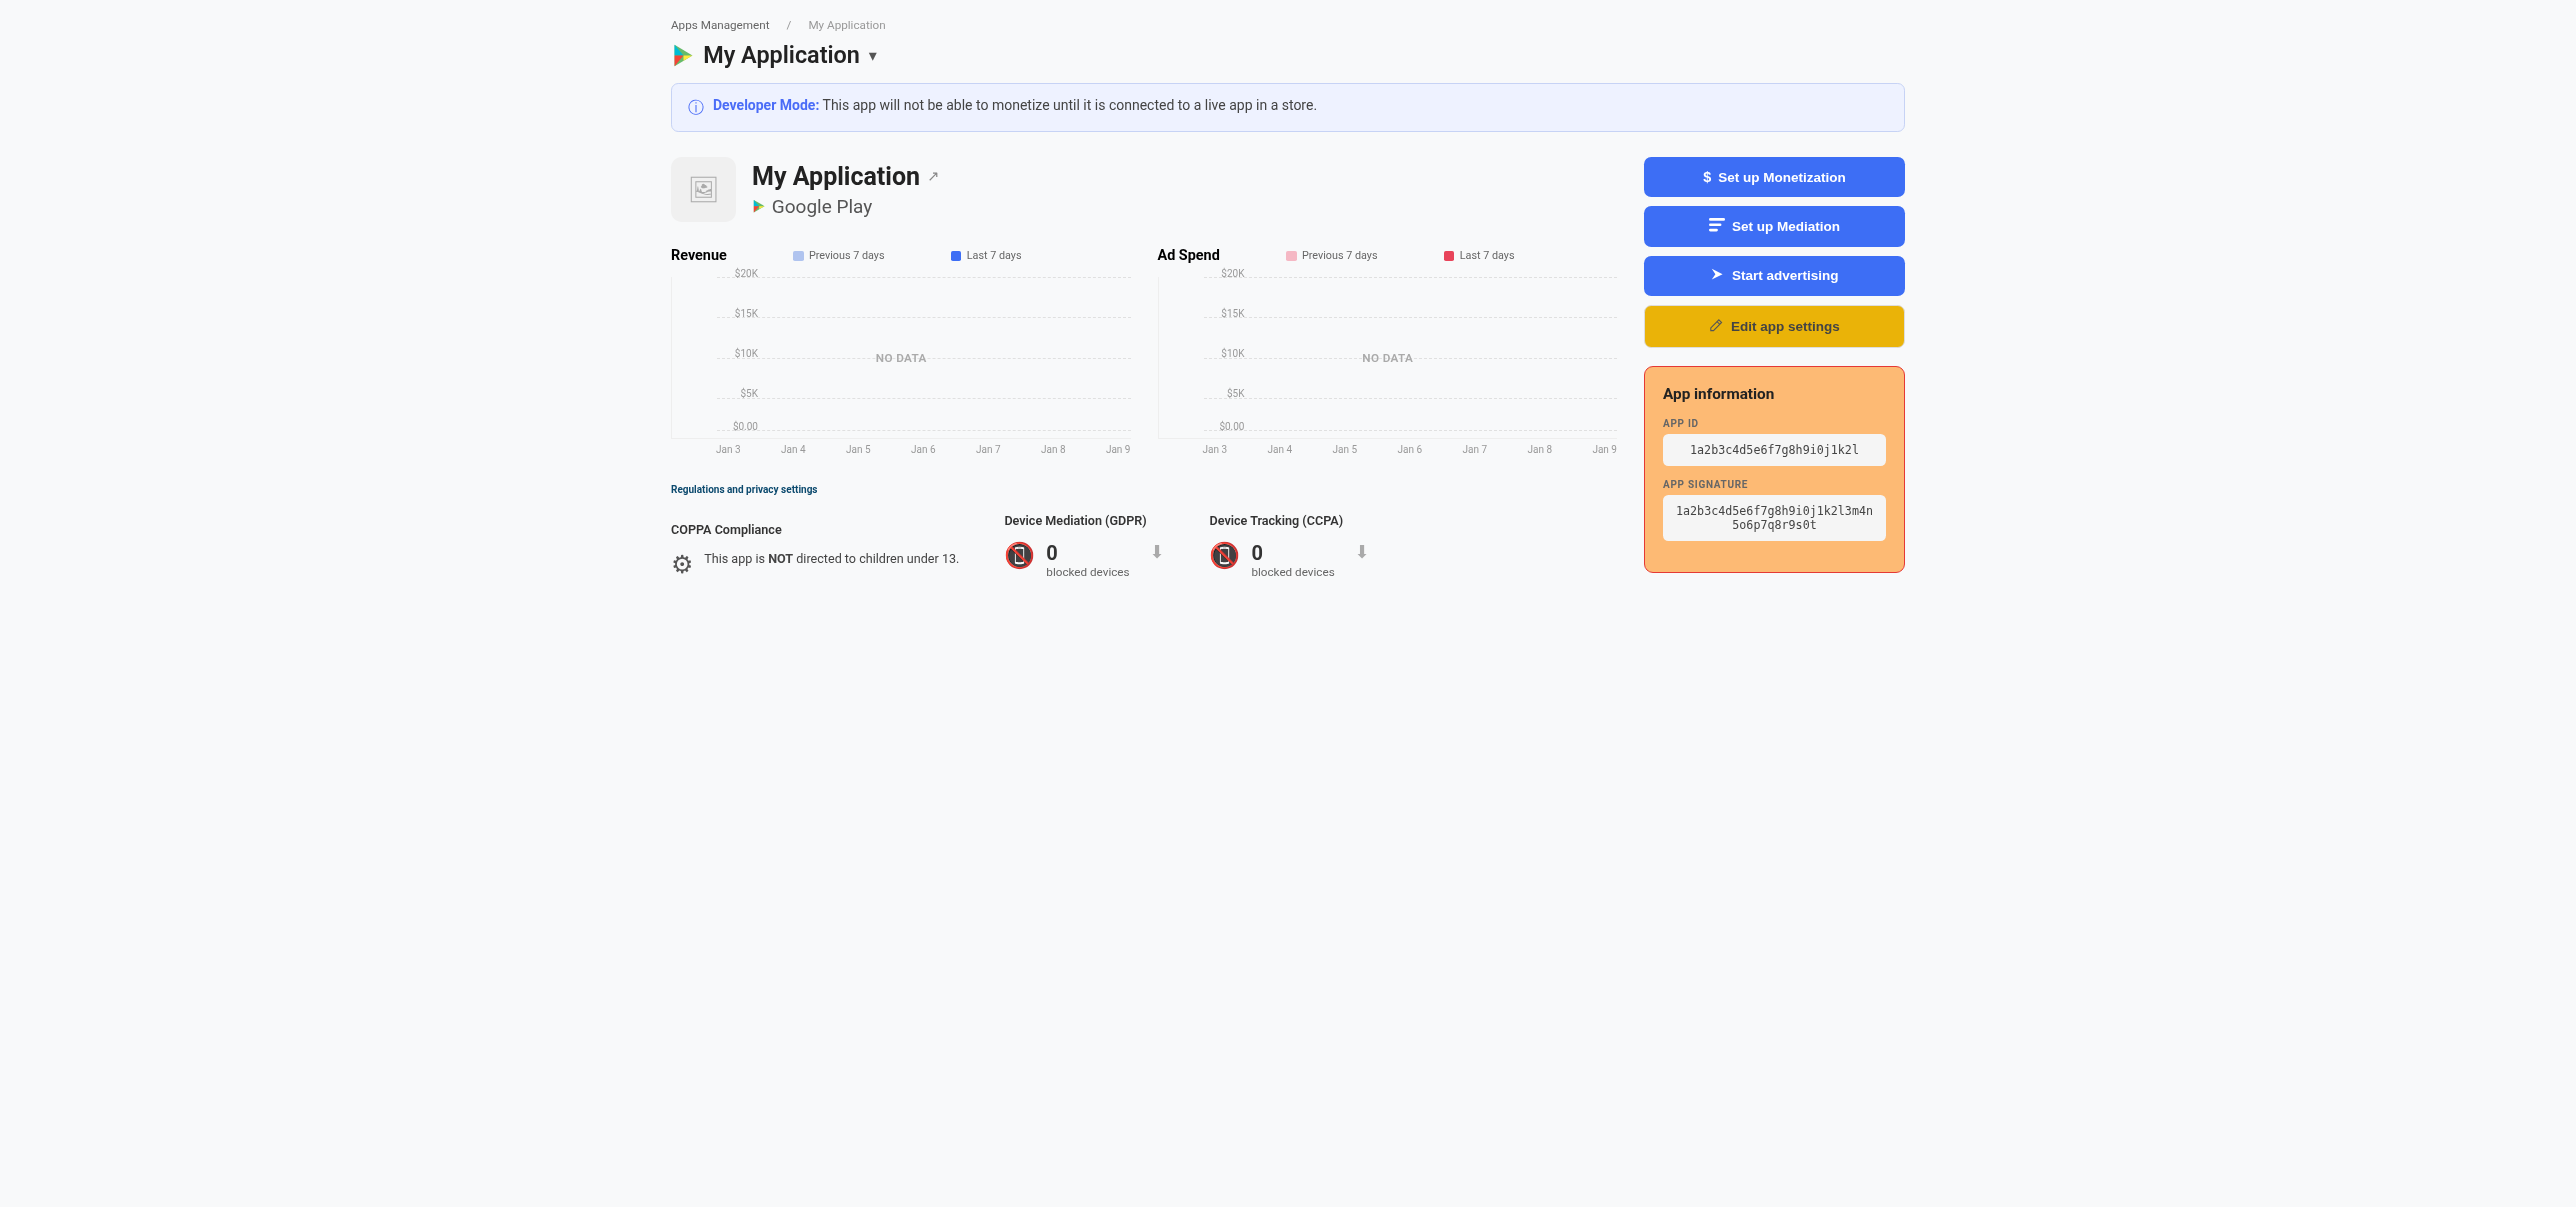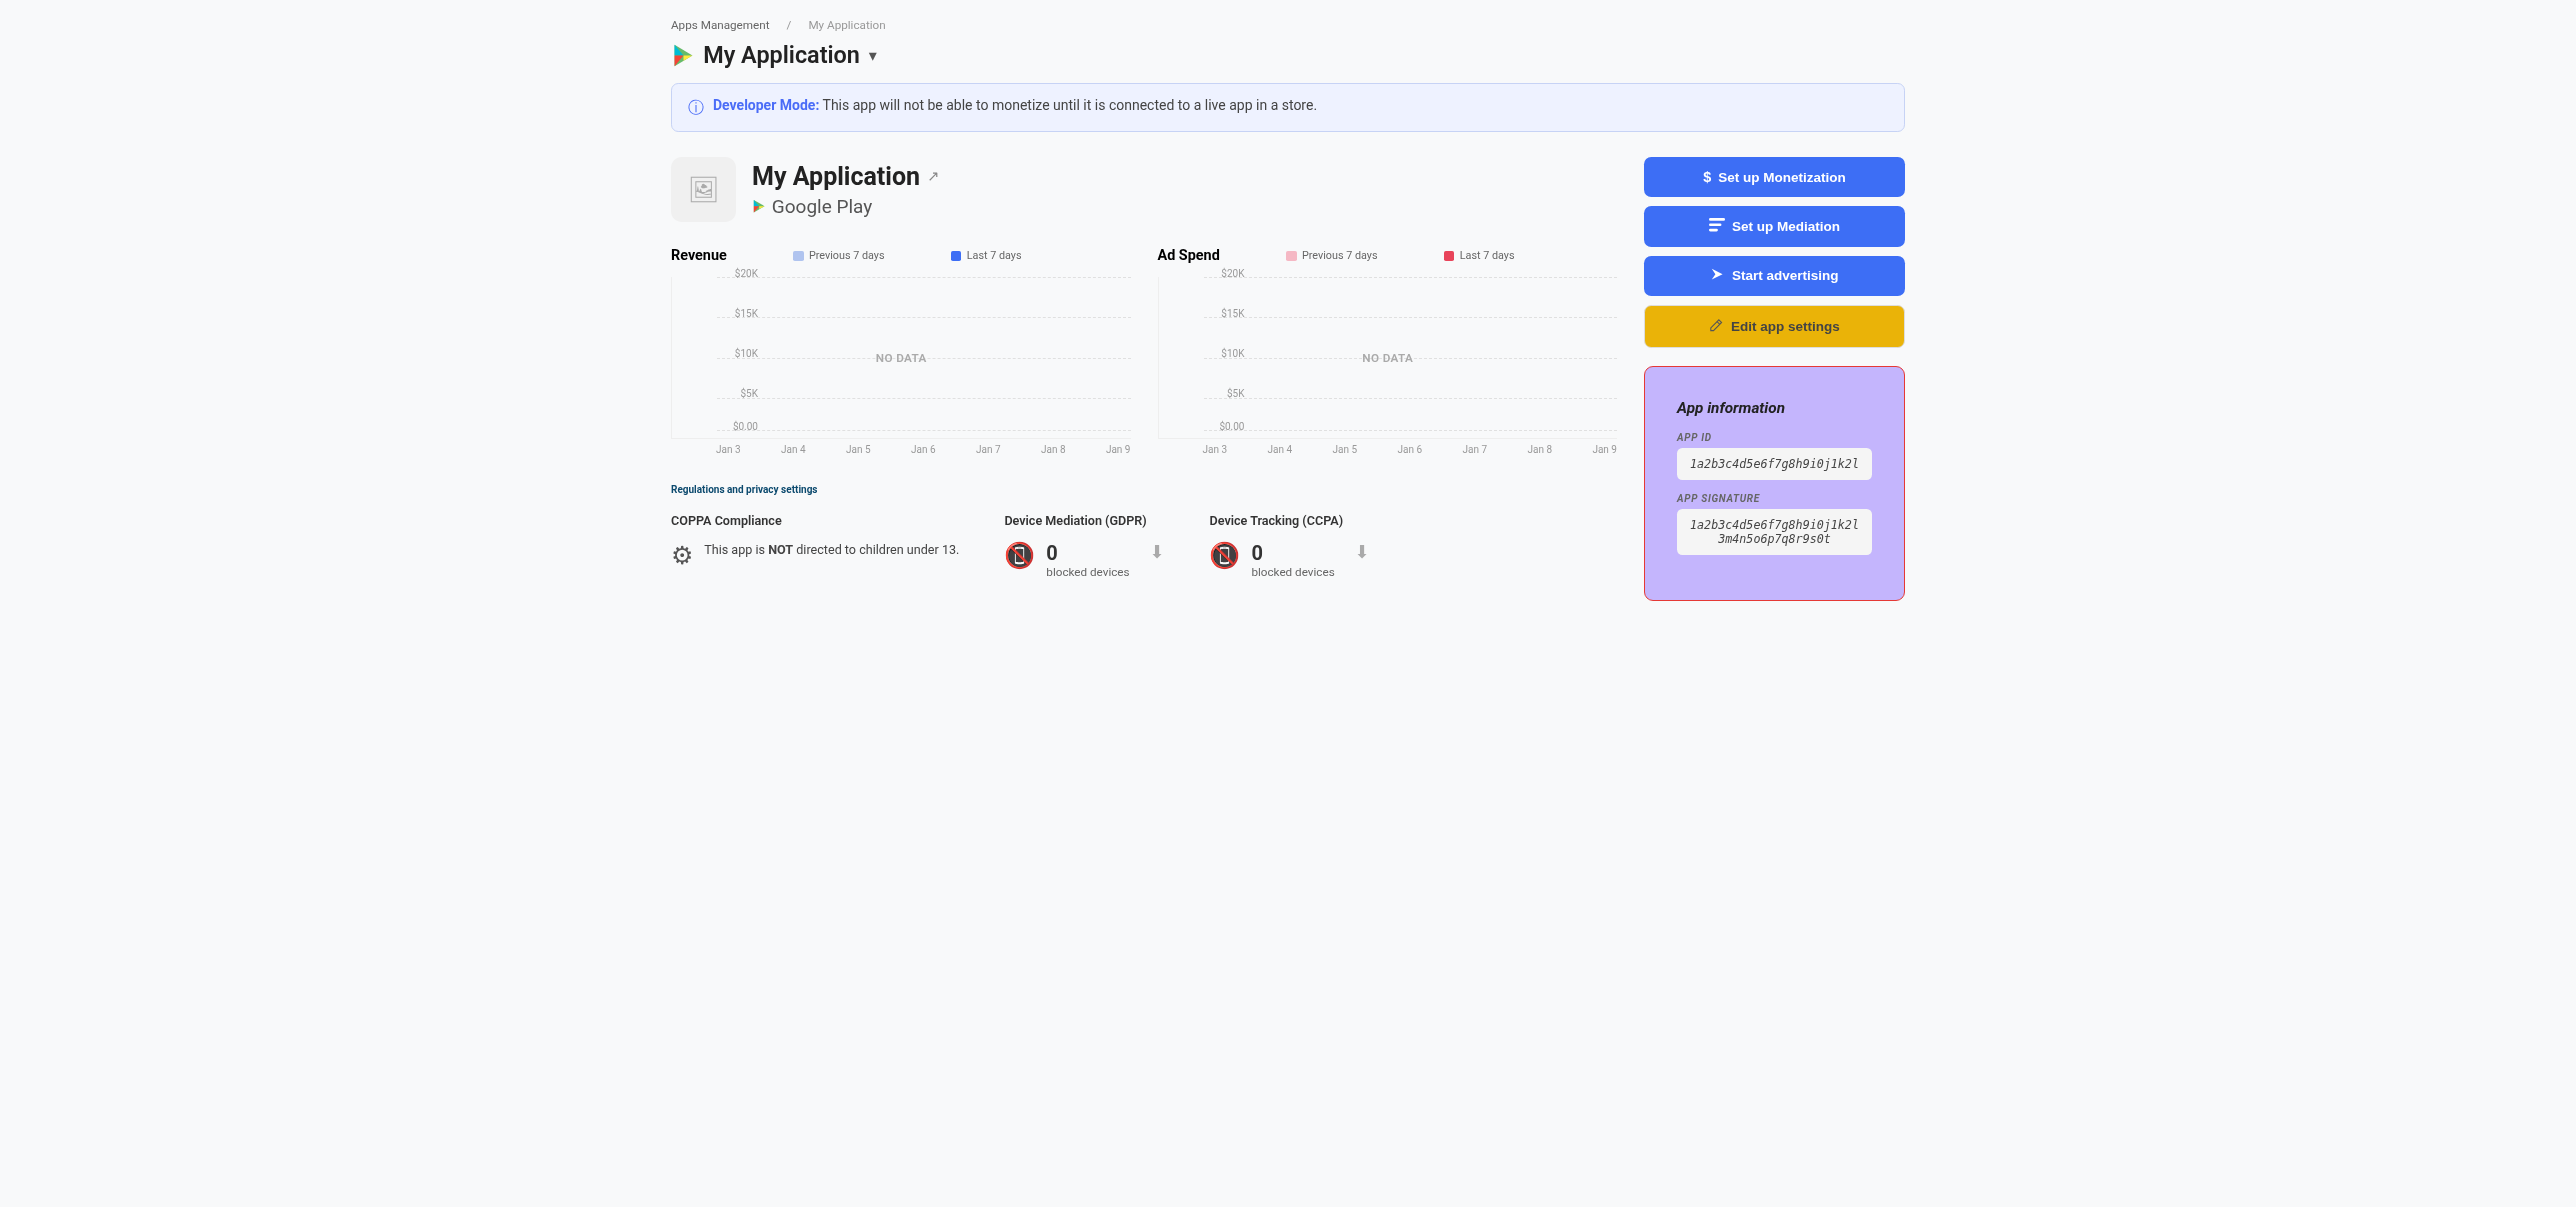--- a/index.html
+++ b/index.html
@@ -38,28 +38,28 @@
     .chart-grid-line { position: absolute; left: 45px; right: 0; border-top: 0.9px dashed #e0e0e0; display: flex; align-items: center; }
     .chart-label-y { position: absolute; left: 0; font-size: 10px; color: #999; width: 41px; text-align: right; transform: translateY(-50%); }
     .no-data-label { position: absolute; top: 50%; left: 50%; transform: translate(-50%, -50%); font-size: 11.7px; color: #aaa; font-weight: 600; letter-spacing: 0.4px; }
     .x-axis-labels { display: flex; justify-content: space-between; padding-left: 45px; margin-top: 5.4px; }
     .x-axis-label { font-size: 10px; color: #999; }
     .buttons-section { display: flex; flex-direction: column; gap: 9px; margin-bottom: 18px; }
     .btn { display: flex; align-items: center; justify-content: center; gap: 7.2px; padding: 11.7px 18px; border-radius: 7.2px; border: none; cursor: pointer; font-size: 13.5px; font-weight: 600; }
     .btn-primary { background: #3d6ef5; color: white; }
     .btn-secondary { background: #eab308; color: #444; border: 0.9px solid #ddd; }
     .btn-icon { font-size: 14.4px; }
-    .app-info-card { border: 1.8px solid #e53935; border-radius: 9px; padding: 32px; background: #c4b5fd; font-style: italic; }
+    .app-info-card { border: 1.8px solid #e53935; border-radius: 9px; padding: 18px; background: #fdba74; }
     .app-info-title { font-size: 15.3px; font-weight: 700; color: #222; margin-bottom: 14.4px; }
     .info-field { margin-bottom: 12.6px; }
     .info-field-label { font-size: 10px; font-weight: 700; color: #666; letter-spacing: 0.7px; text-transform: uppercase; margin-bottom: 5.4px; }
     .info-field-value { background: #f5f5f5; border-radius: 5.4px; padding: 9px 10.8px; font-size: 11.7px; color: #444; font-family: monospace; word-break: break-all; text-align: center; }
     .regulations-section { margin-top: 9px; }
     .regulations-title { font-size: 10px; font-weight: 700; color: #0c4a6e; margin-bottom: 18px; }
-    .compliance-row { display: flex; gap: 45px; }
+    .compliance-row { display: flex; gap: 45px; align-items: flex-end; }
     .compliance-item { display: flex; flex-direction: column; }
     .compliance-label { font-size: 12.6px; font-weight: 600; color: #333; margin-bottom: 12.6px; }
     .compliance-content { display: flex; align-items: flex-start; gap: 10.8px; }
     .compliance-icon { font-size: 25px; color: #555; flex-shrink: 0; }
     .compliance-text { font-size: 12.6px; color: #444; line-height: 1.5; }
     .compliance-text strong { font-weight: 700; }
     .tracking-phone-icon { font-size: 25px; color: #888; }
     .tracking-count { font-size: 20px; font-weight: 700; color: #333; }
     .tracking-desc { font-size: 11.7px; color: #666; }
     .download-icon { font-size: 18px; color: #aaa; margin-left: 9px; }

